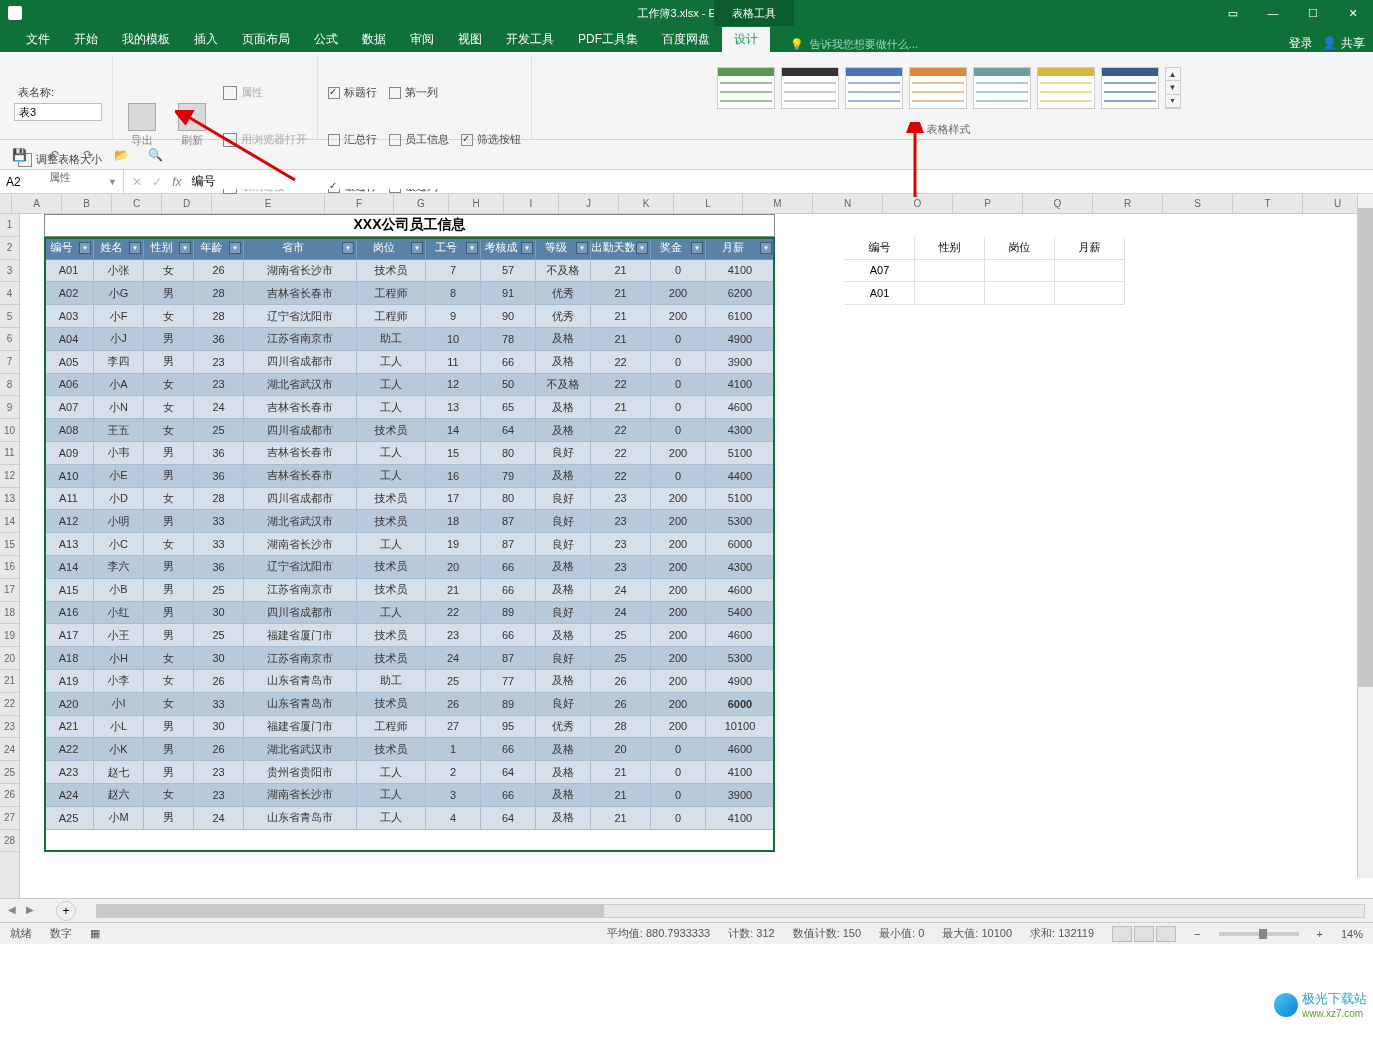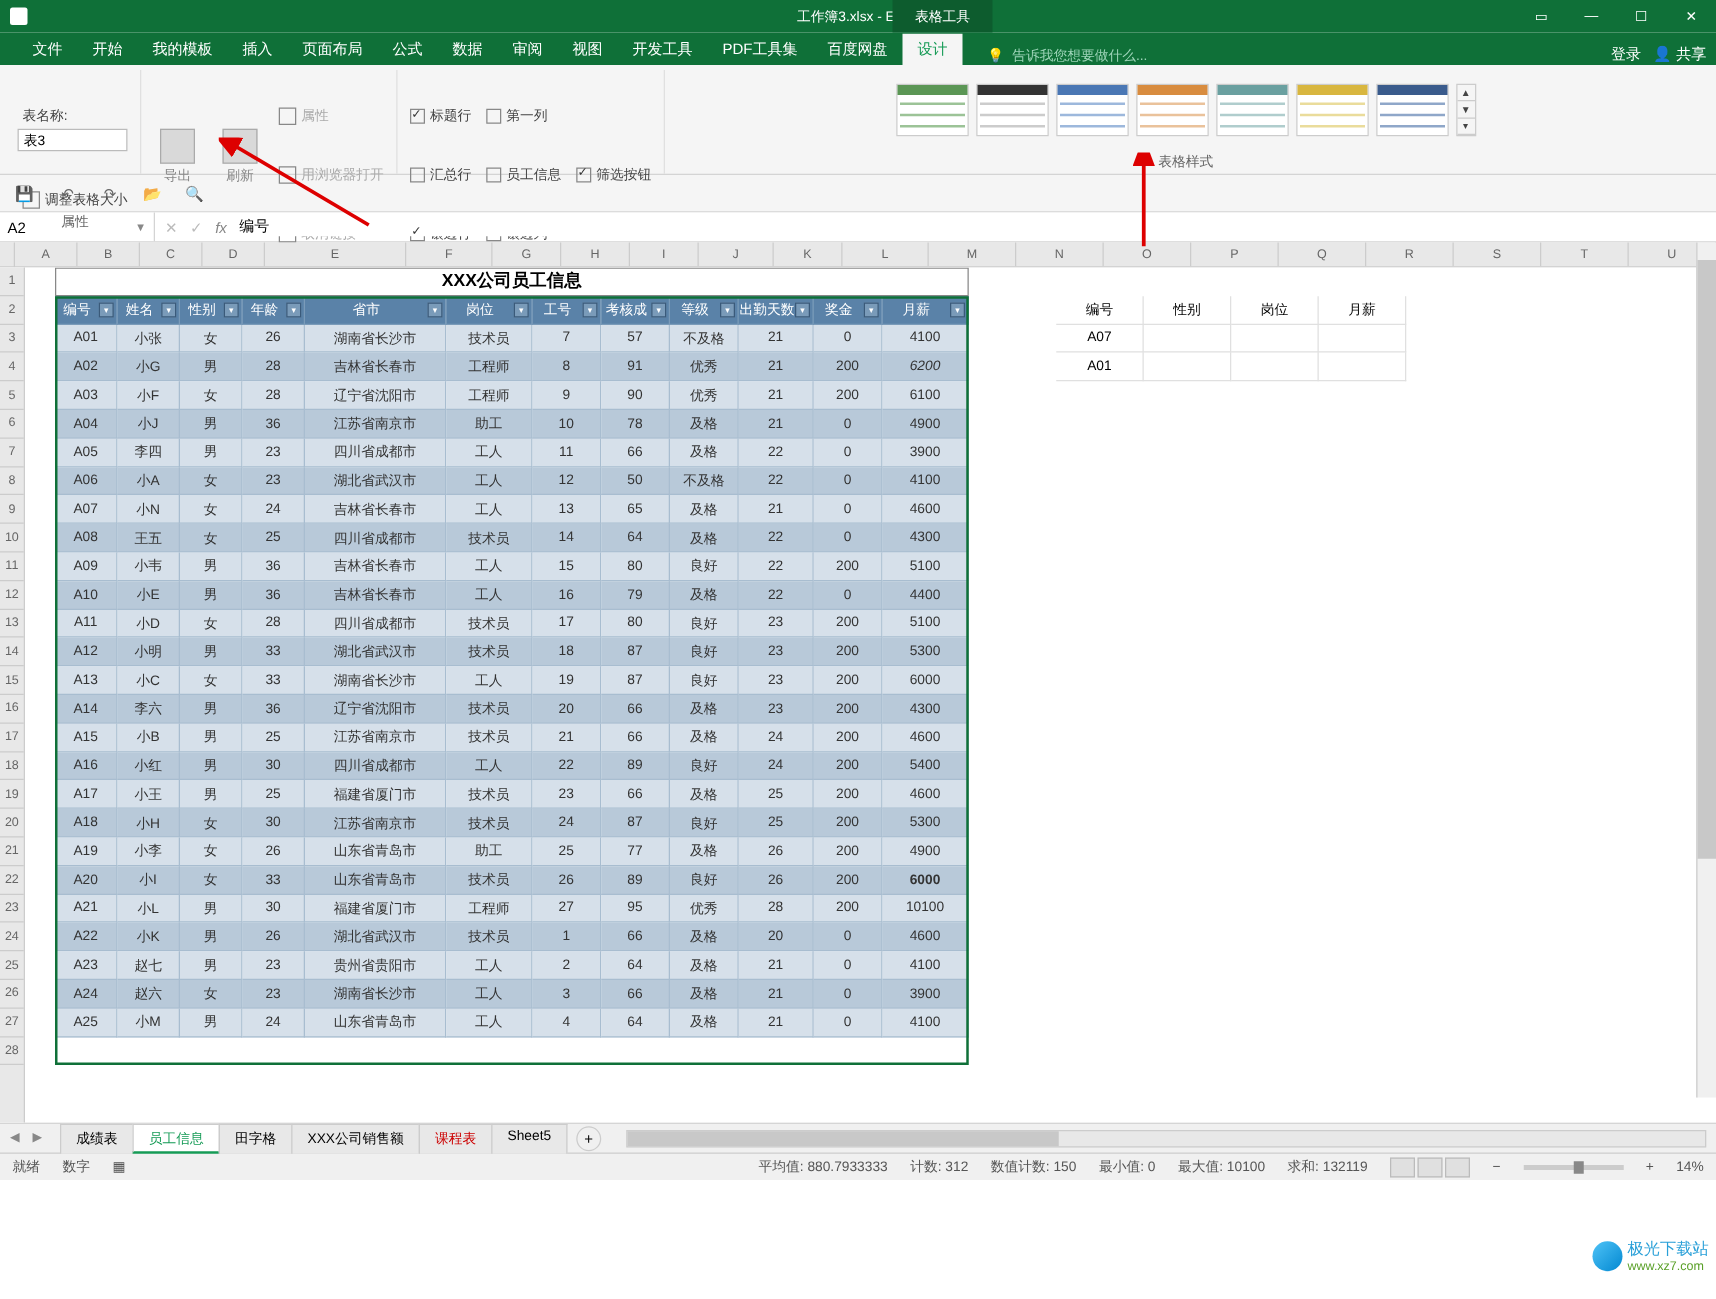--- a/index.html
+++ b/index.html
@@ -452,21 +452,21 @@
           <div class="td" style="width: 50px;">小G</div>
           <div class="td" style="width: 50px;">男</div>
           <div class="td" style="width: 50px;">28</div>
           <div class="td" style="width: 113px;">吉林省长春市</div>
           <div class="td" style="width: 69px;">工程师</div>
           <div class="td" style="width: 55px;">8</div>
           <div class="td" style="width: 55px;">91</div>
           <div class="td" style="width: 55px;">优秀</div>
           <div class="td" style="width: 60px;">21</div>
           <div class="td" style="width: 55px;">200</div>
-          <div class="td" style="width: 69px; font-style: italic;">6200</div>
+          <div class="td" style="width: 69px;">6200</div>
         </div>
         <div class="data-row">
           <div class="td" style="width: 50px;">A03</div>
           <div class="td" style="width: 50px;">小F</div>
           <div class="td" style="width: 50px;">女</div>
           <div class="td" style="width: 50px;">28</div>
           <div class="td" style="width: 113px;">辽宁省沈阳市</div>
           <div class="td" style="width: 69px;">工程师</div>
           <div class="td" style="width: 55px;">9</div>
           <div class="td" style="width: 55px;">90</div>
@@ -829,28 +829,20 @@
 
 <div class="vscroll">
     <div class="vscroll-thumb"></div>
   </div>
 
 <div class="sheet-tabs">
   <div class="sheet-nav">
     <span class="sheet-nav-btn">◀</span>
     <span class="sheet-nav-btn">▶</span>
   </div>
-  <div id="sheettabs" style="display:flex">
-      <div class="sheet-tab">成绩表</div>
-      <div class="sheet-tab active">员工信息</div>
-      <div class="sheet-tab">田字格</div>
-      <div class="sheet-tab">XXX公司销售额</div>
-      <div class="sheet-tab red">课程表</div>
-      <div class="sheet-tab">Sheet5</div>
-    </div>
   <div class="sheet-add">+</div>
   <div class="hscroll">
       <div class="hscroll-thumb"></div>
     </div>
 </div>
 
 <div class="statusbar">
   <span>就绪</span>
   <span>数字</span>
   <span>▦</span>

